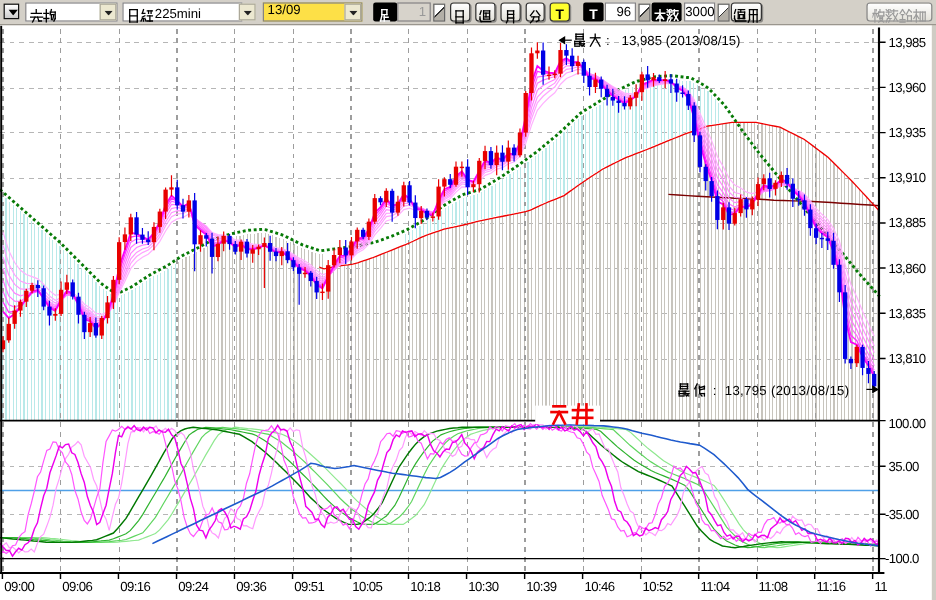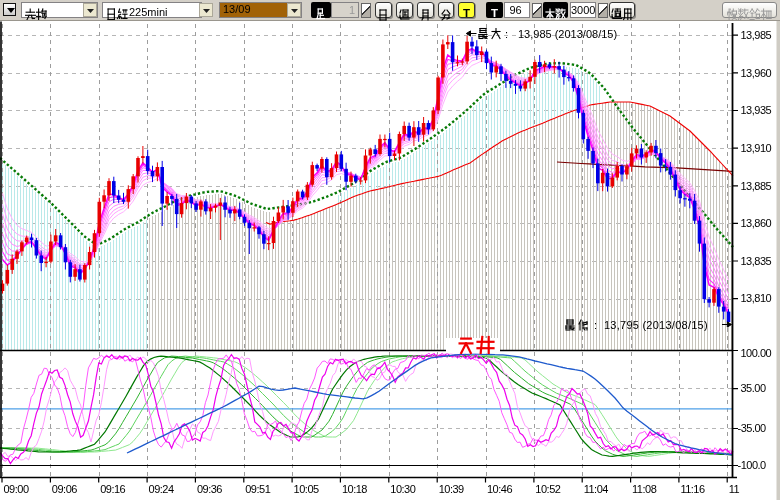--- a/index.html
+++ b/index.html
@@ -382,21 +382,21 @@
           <line x1="18.9" y1="6.2" x2="18.9" y2="10.5"></line>
           <line x1="16.8" y1="10.5" x2="21.0" y2="10.5"></line>
         </g>
       </svg><span style="font-family:Liberation Sans, sans-serif;font-size:11px;vertical-align:2px">225mini</span></span>
   </div>
 <div style="position:absolute;left:199px;top:3px;width:14px;height:14px;background:#ece8d0;border:1px solid #aca899">
     <svg width="7" height="4" style="position:absolute;left:3px;top:5px">
       <polygon points="0,0 7,0 3.5,4" fill="#222"></polygon>
     </svg>
   </div>
-<div style="position:absolute;left:219px;top:2px;width:83px;height:16px;background:#a16207;border:1px solid #848284">
+<div style="position:absolute;left:219px;top:2px;width:83px;height:16px;background:#fde047;border:1px solid #848284">
     <span style="position:absolute;left:3px;top:0px;font-family:Liberation Sans, sans-serif;font-size:11px">13/09</span>
   </div>
 <div style="position:absolute;left:287px;top:3px;width:14px;height:14px;background:#ece8d0;border:1px solid #aca899">
     <svg width="7" height="4" style="position:absolute;left:3px;top:5px">
       <polygon points="0,0 7,0 3.5,4" fill="#222"></polygon>
     </svg>
   </div>
 <div style="position:absolute;left:311px;top:2px;width:20px;height:16px;background:#000;border-radius:2px;text-align:center"><span style="position:relative;top:2px"><svg width="11.5" height="12.5" style="vertical-align:-2px">
         <g stroke="#fff" stroke-width="1.2" stroke-linecap="square">
           <line x1="3.2" y1="1.0" x2="7.4" y2="1.0"></line>
@@ -451,21 +451,21 @@
           <line x1="6.0" y1="1.0" x2="9.0" y2="5.0"></line>
           <line x1="2.0" y1="6.0" x2="8.0" y2="6.0"></line>
           <line x1="8.0" y1="6.0" x2="8.0" y2="9.0"></line>
           <line x1="6.0" y1="10.0" x2="8.0" y2="9.0"></line>
           <line x1="4.0" y1="6.0" x2="3.0" y2="9.0"></line>
           <line x1="3.0" y1="9.0" x2="1.0" y2="11.0"></line>
         </g>
       </svg></span></div>
 <div style="position:absolute;left:458px;top:1.5px;width:17px;height:16.5px;background:#ffff2e;border:1.2px solid #333;border-radius:3px;text-align:center;box-shadow:1px 1px 0 rgba(80,80,80,.55);color:#000"><span style="position:relative;top:0.5px;font-family:Liberation Sans,sans-serif;font-size:11.5px;font-weight:bold">T</span></div>
 <div style="position:absolute;left:486px;top:2px;width:17px;height:16px;background:#000;border-radius:2px;text-align:center"><span style="position:relative;top:1px;color:#fff;font-family:Liberation Sans,sans-serif;font-size:11.5px;font-weight:bold">T</span></div>
-<div style="position:absolute;left:504px;top:2px;width:26px;height:16px;background:#fff;border:1px solid #848284;font-family:Liberation Sans, sans-serif;font-size:11px;color:#000;text-align:center;padding-right:3px;line-height:15px">96</div>
+<div style="position:absolute;left:504px;top:2px;width:26px;height:16px;background:#fff;border:1px solid #848284;font-family:Liberation Sans, sans-serif;font-size:11px;color:#000;text-align:right;padding-right:3px;line-height:15px">96</div>
 <div style="position:absolute;left:532px;top:2.5px;width:10px;height:15px;border:1px solid #666;background:linear-gradient(135deg,#fff 46%,#333 46%,#333 53%,#b3afa7 53%)"></div>
 <div style="position:absolute;left:543px;top:2px;width:25px;height:16px;background:#000;border-radius:2px;text-align:center"><span style="position:relative;top:2px"><svg width="22" height="12" style="vertical-align:-2px">
         <g stroke="#fff" stroke-width="1.2" stroke-linecap="square">
           <line x1="5.0" y1="1.0" x2="5.0" y2="11.0"></line>
           <line x1="1.0" y1="4.0" x2="9.0" y2="4.0"></line>
           <line x1="5.0" y1="5.0" x2="2.0" y2="9.0"></line>
           <line x1="5.0" y1="5.0" x2="8.0" y2="9.0"></line>
           <line x1="3.0" y1="8.0" x2="7.0" y2="8.0"></line>
         </g>
         <g stroke="#fff" stroke-width="1.2" stroke-linecap="square">

